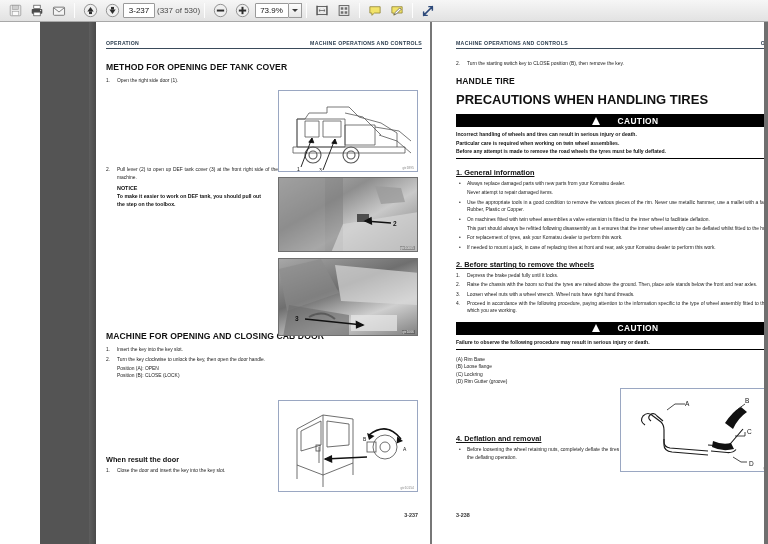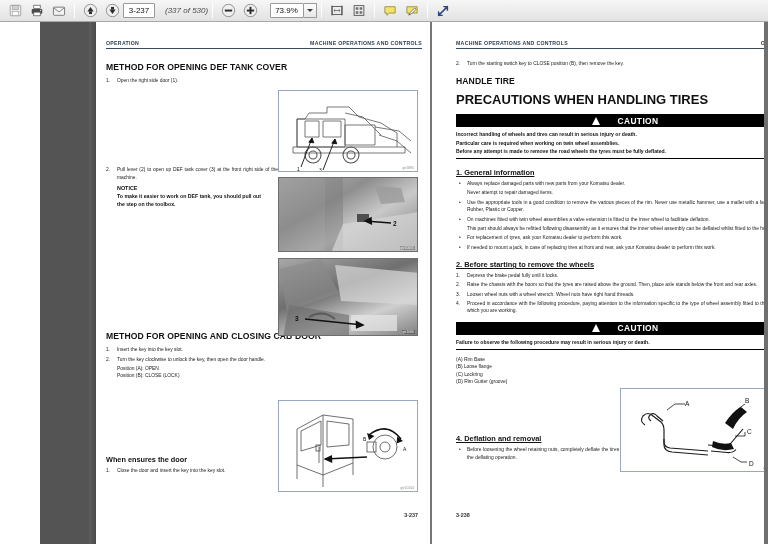--- a/index.html
+++ b/index.html
@@ -44,23 +44,23 @@
     color: #111;
     line-height: 13px;
     text-align: center;
     padding: 0 2px;
     border-radius: 1px;
   }
   #page-field { width: 32px; }
   #zoom-field { width: 34px; text-align: left; padding-left: 4px; }
   .tb-label {
     font-size: 8px; color: #4a4a4a;
-    margin-left: 10px; white-space: nowrap; font-style: italic;
-  }
-  .zoom-combo { display: flex; align-items: center; margin-left: 9px; }
+    margin-left: 2px; white-space: nowrap;
+  }
+  .zoom-combo { display: flex; align-items: center; margin-left: 2px; }
   .zoom-arrow {
     width: 13px; height: 15px;
     border: 1px solid #9a9a9a;
     border-left: none;
     background: linear-gradient(#fdfdfd, #e6e6e6);
     display: flex; align-items: center; justify-content: center;
   }
   .zoom-arrow i {
     width: 0; height: 0;
     border-left: 3px solid transparent;
@@ -339,40 +339,40 @@
             <span class="bd">Pull lever (2) to open up DEF tank cover (3) at the front right side of the machine.</span>
           </div>
         </div>
 
         <div class="notice-t">NOTICE</div>
         <div class="notice-b">To make it easier to work on DEF tank, you should pull out the step on the toolbox.</div>
       </div>
 
       <div style="height:110px;"></div>
 
-      <h1 class="sect">METHOD FOR OPENING AND CLOSING CAB DOOR</h1>
+      <h1 class="sect">MACHINE FOR OPENING AND CLOSING CAB DOOR</h1>
 
       <div style="width:178px;">
         <div class="olist">
           <div class="oitem">
             <span class="mk">1.</span>
             <span class="bd">Insert the key into the key slot.</span>
           </div>
           <div class="oitem">
             <span class="mk">2.</span>
             <span class="bd">Turn the key clockwise to unlock the key, then open the door handle.</span>
           </div>
         </div>
         <div class="sub-line">Position (A): OPEN</div>
         <div class="sub-line">Position (B): CLOSE (LOCK)</div>
       </div>
 
       <div style="height:64px;"></div>
 
-      <h2 class="sub">When ensures the door</h2>
+      <h2 class="sub">When result the door</h2>
       <div class="olist">
         <div class="oitem">
           <span class="mk">1.</span>
           <span class="bd">Close the door and insert the key into the key slot.</span>
         </div>
       </div>
     </div>
 
     <div class="figbox" style="left:182px; top:68px; width:140px; height:82px;">
       <svg width="140" height="82" viewBox="0 0 140 82">

